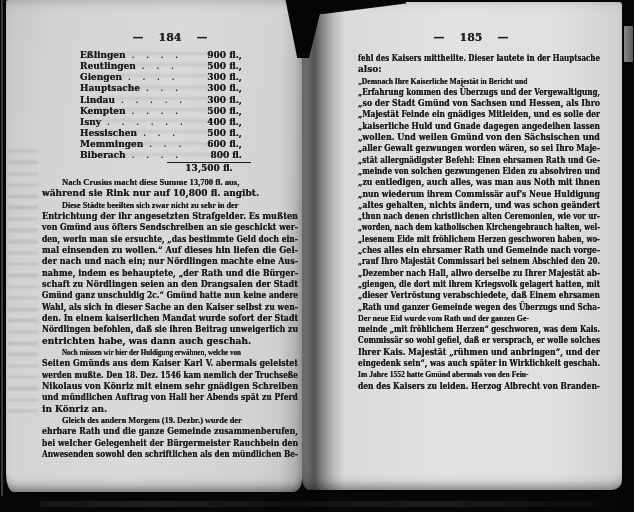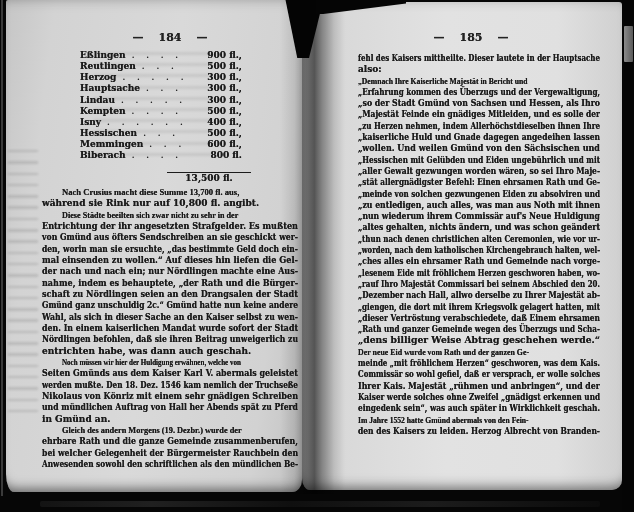--- a/index.html
+++ b/index.html
@@ -30,21 +30,21 @@
     font-size:11px; line-height:13px; font-weight:bold; color:#222;
   }
   .page-left  .running-header { margin-top:31px; }
   .page-right .running-header { margin-top:29px; }
 
   .fines { margin-top:6px; margin-left:38px; width:162px; font-size:9px; font-weight:bold; color:#1b1b1b; }
   .frow { display:flex; align-items:baseline; line-height:11.15px; height:11.15px; }
   .city { white-space:nowrap; }
   .dots { flex:1; overflow:hidden; white-space:nowrap; letter-spacing:4.5px; margin:0 3px 0 6px; font-size:8px; }
   .amt  { width:54px; text-align:right; white-space:nowrap; flex:none; }
-  .total-row { margin-top:11px; margin-left:auto; width:84px; margin-right:-9px; }
+  .total-row { margin-top:1px; margin-left:auto; width:84px; margin-right:-9px; }
   .rule  { border-top:1.3px solid #1c1c1c; }
   .total { text-align:center; line-height:11.5px; }
 
   .body { font-weight:bold; color:#1b1b1b; font-size:9px; }
   #left-body  { margin-top:2px; }
   #left-body  .line { line-height:11.35px; height:11.35px; }
   #right-body { margin-top:9px; }
   #right-body .line { line-height:11.3px; height:11.3px;padding-left:8px; }
   .line { white-space:nowrap; overflow:visible; }
   .line > span { display:inline-block; transform-origin:0 60%; white-space:nowrap;
@@ -93,21 +93,21 @@
               <span class="city">Eßlingen</span>
               <span class="dots">. . . . . . . . . . . . . .</span>
               <span class="amt">900 fl.,</span>
             </div>
             <div class="frow">
               <span class="city">Reutlingen</span>
               <span class="dots">. . . . . . . . . . . . . .</span>
               <span class="amt">500 fl.,</span>
             </div>
             <div class="frow">
-              <span class="city">Herzog</span>
+              <span class="city">Giengen</span>
               <span class="dots">. . . . . . . . . . . . . .</span>
               <span class="amt">300 fl.,</span>
             </div>
             <div class="frow">
               <span class="city">Hauptsache</span>
               <span class="dots">. . . . . . . . . . . . . .</span>
               <span class="amt">300 fl.,</span>
             </div>
             <div class="frow">
               <span class="city">Lindau</span>
@@ -159,21 +159,21 @@
           <div class="line"><span style="transform: scaleX(0.8345);">Gmünd ganz unschuldig 2c.“  Gmünd hatte nun keine andere</span></div>
           <div class="line"><span style="transform: scaleX(0.8612);">Wahl, als sich in dieser Sache an den Kaiser selbst zu wen-</span></div>
           <div class="line"><span style="transform: scaleX(0.8713);">den.  In einem kaiserlichen Mandat wurde sofort der Stadt</span></div>
           <div class="line"><span style="transform: scaleX(0.8488);">Nördlingen befohlen, daß sie ihren Beitrag unweigerlich zu</span></div>
           <div class="line"><span>entrichten habe, was dann auch geschah.</span></div>
           <div class="line indent"><span style="transform: scaleX(0.7822);">Noch müssen wir hier der Huldigung erwähnen, welche von</span></div>
           <div class="line"><span style="transform: scaleX(0.8801);">Seiten Gmünds aus dem Kaiser Karl V. abermals geleistet</span></div>
           <div class="line"><span style="transform: scaleX(0.8123);">werden mußte.  Den 18. Dez. 1546 kam nemlich der Truchseße</span></div>
           <div class="line"><span style="transform: scaleX(0.8953);">Nikolaus von Könriz mit einem sehr gnädigen Schreiben</span></div>
           <div class="line"><span style="transform: scaleX(0.8553);">und mündlichen Auftrag von Hall her Abends spät zu Pferd</span></div>
-          <div class="line"><span>in Gmünd an.</span></div>
+          <div class="line"><span>in Könriz an.</span></div>
           <div class="line indent"><span style="transform: scaleX(0.9245);">Gleich des andern Morgens (19. Dezbr.) wurde der</span></div>
           <div class="line"><span style="transform: scaleX(0.8706);">ehrbare Rath und die ganze Gemeinde zusammenberufen,</span></div>
           <div class="line"><span style="transform: scaleX(0.8591);">bei welcher Gelegenheit der Bürgermeister Rauchbein den</span></div>
           <div class="line"><span style="transform: scaleX(0.819);">Anwesenden sowohl den schriftlichen als den mündlichen Be-</span></div>
         </div>
     </div>
   </div>
 
   <div class="page page-right">
     <div class="col">
@@ -182,45 +182,41 @@
         <span>185</span>
         <span>—</span>
       </div>
       <div class="body" id="right-body">
           <div class="line"><span style="transform: scaleX(0.787);">fehl des Kaisers mittheilte.  Dieser lautete in der Hauptsache</span></div>
           <div class="line"><span>also:</span></div>
           <div class="line indent"><span style="transform: scaleX(0.851);">„Demnach Ihre Kaiserliche Majestät in Bericht und</span></div>
           <div class="line"><span style="transform: scaleX(0.8003);">„Erfahrung kommen des Überzugs und der Vergewaltigung,</span></div>
           <div class="line"><span style="transform: scaleX(0.8668);">„so der Stadt Gmünd von Sachsen und Hessen, als Ihro</span></div>
           <div class="line"><span style="transform: scaleX(0.8306);">„Majestät Feinde ein gnädiges Mitleiden, und es solle der</span></div>
-          <div class="line"><span style="transform: scaleX(0.7973);">„zu Herzen nehmen, indem Allerhöchstdieselben ihnen Ihre</span></div>
           <div class="line"><span style="transform: scaleX(0.8379);">„kaiserliche Huld und Gnade dagegen angedeihen lassen</span></div>
           <div class="line"><span style="transform: scaleX(0.8944);">„wollen.  Und weilen Gmünd von den Sächsischen und</span></div>
-          <div class="line"><span style="transform: scaleX(0.8003);">„Hessischen mit Gelübden und Eiden ungebührlich und mit</span></div>
           <div class="line"><span style="transform: scaleX(0.8329);">„aller Gewalt gezwungen worden wären, so sei Ihro Maje-</span></div>
           <div class="line"><span style="transform: scaleX(0.8078);">„stät allergnädigster Befehl: Einen ehrsamen Rath und Ge-</span></div>
           <div class="line"><span style="transform: scaleX(0.8017);">„meinde von solchen gezwungenen Eiden zu absolviren und</span></div>
           <div class="line"><span style="transform: scaleX(0.8588);">„zu entledigen, auch alles, was man aus Noth mit ihnen</span></div>
           <div class="line"><span style="transform: scaleX(0.8528);">„nun wiederum ihrem Commissär auf's Neue Huldigung</span></div>
           <div class="line"><span style="transform: scaleX(0.8591);">„altes gehalten, nichts ändern, und was schon geändert</span></div>
           <div class="line"><span style="transform: scaleX(0.7867);">„thun nach denen christlichen alten Ceremonien, wie vor ur-</span></div>
           <div class="line"><span style="transform: scaleX(0.7599);">„worden, nach dem katholischen Kirchengebrauch halten, wel-</span></div>
+          <div class="line"><span style="transform: scaleX(0.7774);">„lesenem Eide mit fröhlichem Herzen geschworen haben, wo-</span></div>
           <div class="line"><span style="transform: scaleX(0.8331);">„ches alles ein ehrsamer Rath und Gemeinde nach vorge-</span></div>
-          <div class="line"><span style="transform: scaleX(0.7774);">„lesenem Eide mit fröhlichem Herzen geschworen haben, wo-</span></div>
           <div class="line"><span style="transform: scaleX(0.7858);">„rauf Ihro Majestät Commissari bei seinem Abschied den 20.</span></div>
           <div class="line"><span style="transform: scaleX(0.8162);">„Dezember nach Hall, allwo derselbe zu Ihrer Majestät ab-</span></div>
           <div class="line"><span style="transform: scaleX(0.7884);">„giengen, die dort mit ihrem Kriegsvolk gelagert hatten, mit</span></div>
           <div class="line"><span style="transform: scaleX(0.8294);">„dieser Vertröstung verabschiedete, daß Einem ehrsamen</span></div>
           <div class="line"><span style="transform: scaleX(0.7988);">„Rath und ganzer Gemeinde wegen des Überzugs und Scha-</span></div>
-          <div class="line"><span style="transform: scaleX(1.021);">„dens billiger Weise Abtrag geschehen werde.“</span></div>
           <div class="line indent"><span style="transform: scaleX(0.8776);">Der neue Eid wurde vom Rath und der ganzen Ge-</span></div>
           <div class="line"><span style="transform: scaleX(0.789);">meinde „mit fröhlichem Herzen“ geschworen, was dem Kais.</span></div>
           <div class="line"><span style="transform: scaleX(0.7896);">Commissär so wohl gefiel, daß er versprach, er wolle solches</span></div>
           <div class="line"><span style="transform: scaleX(0.8713);">Ihrer Kais. Majestät „rühmen und anbringen“, und der</span></div>
-          <div class="line"><span style="transform: scaleX(0.8077);">Kaiser werde solches ohne Zweifel „gnädigst erkennen und</span></div>
           <div class="line"><span style="transform: scaleX(0.8184);">eingedenk sein“, was auch später in Wirklichkeit geschah.</span></div>
           <div class="line indent"><span style="transform: scaleX(0.8472);">Im Jahre 1552 hatte Gmünd abermals von den Fein-</span></div>
           <div class="line"><span style="transform: scaleX(0.8379);">den des Kaisers zu leiden.  Herzog Albrecht von Branden-</span></div>
         </div>
     </div>
   </div>
 
   <div class="gutter"></div>
   <div class="top-wedge"></div>
   <div class="top-sliver"></div>

